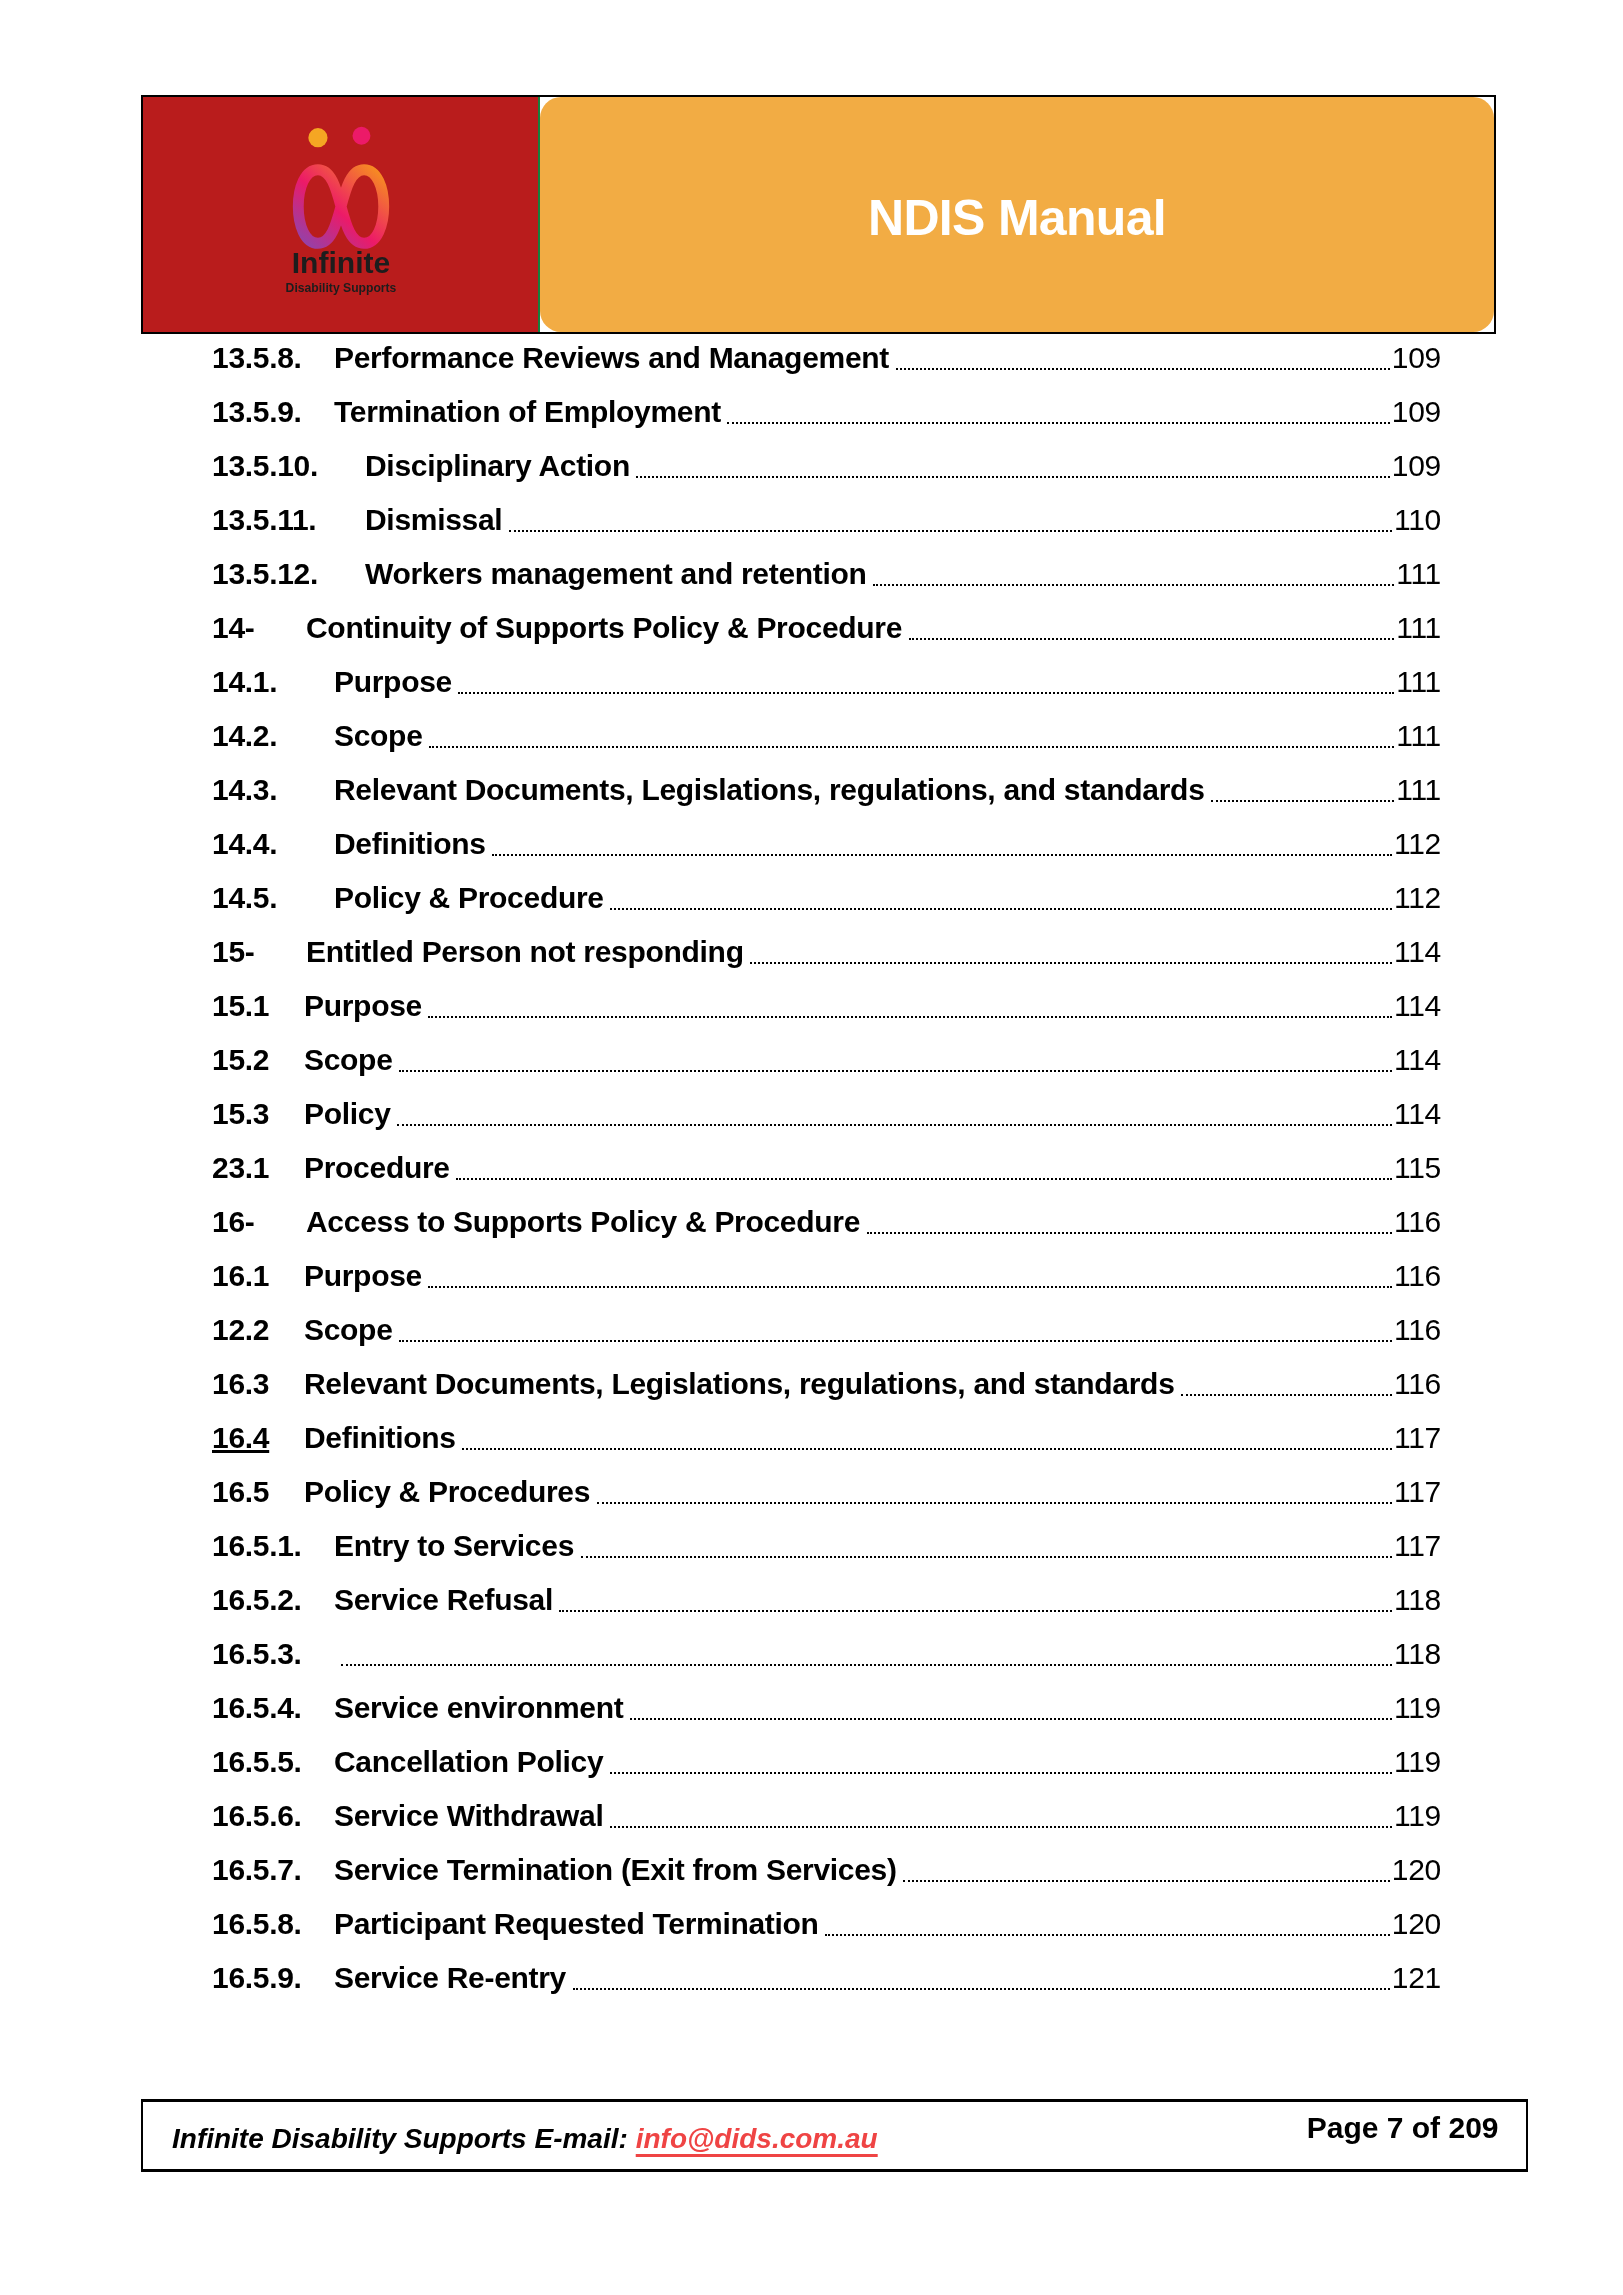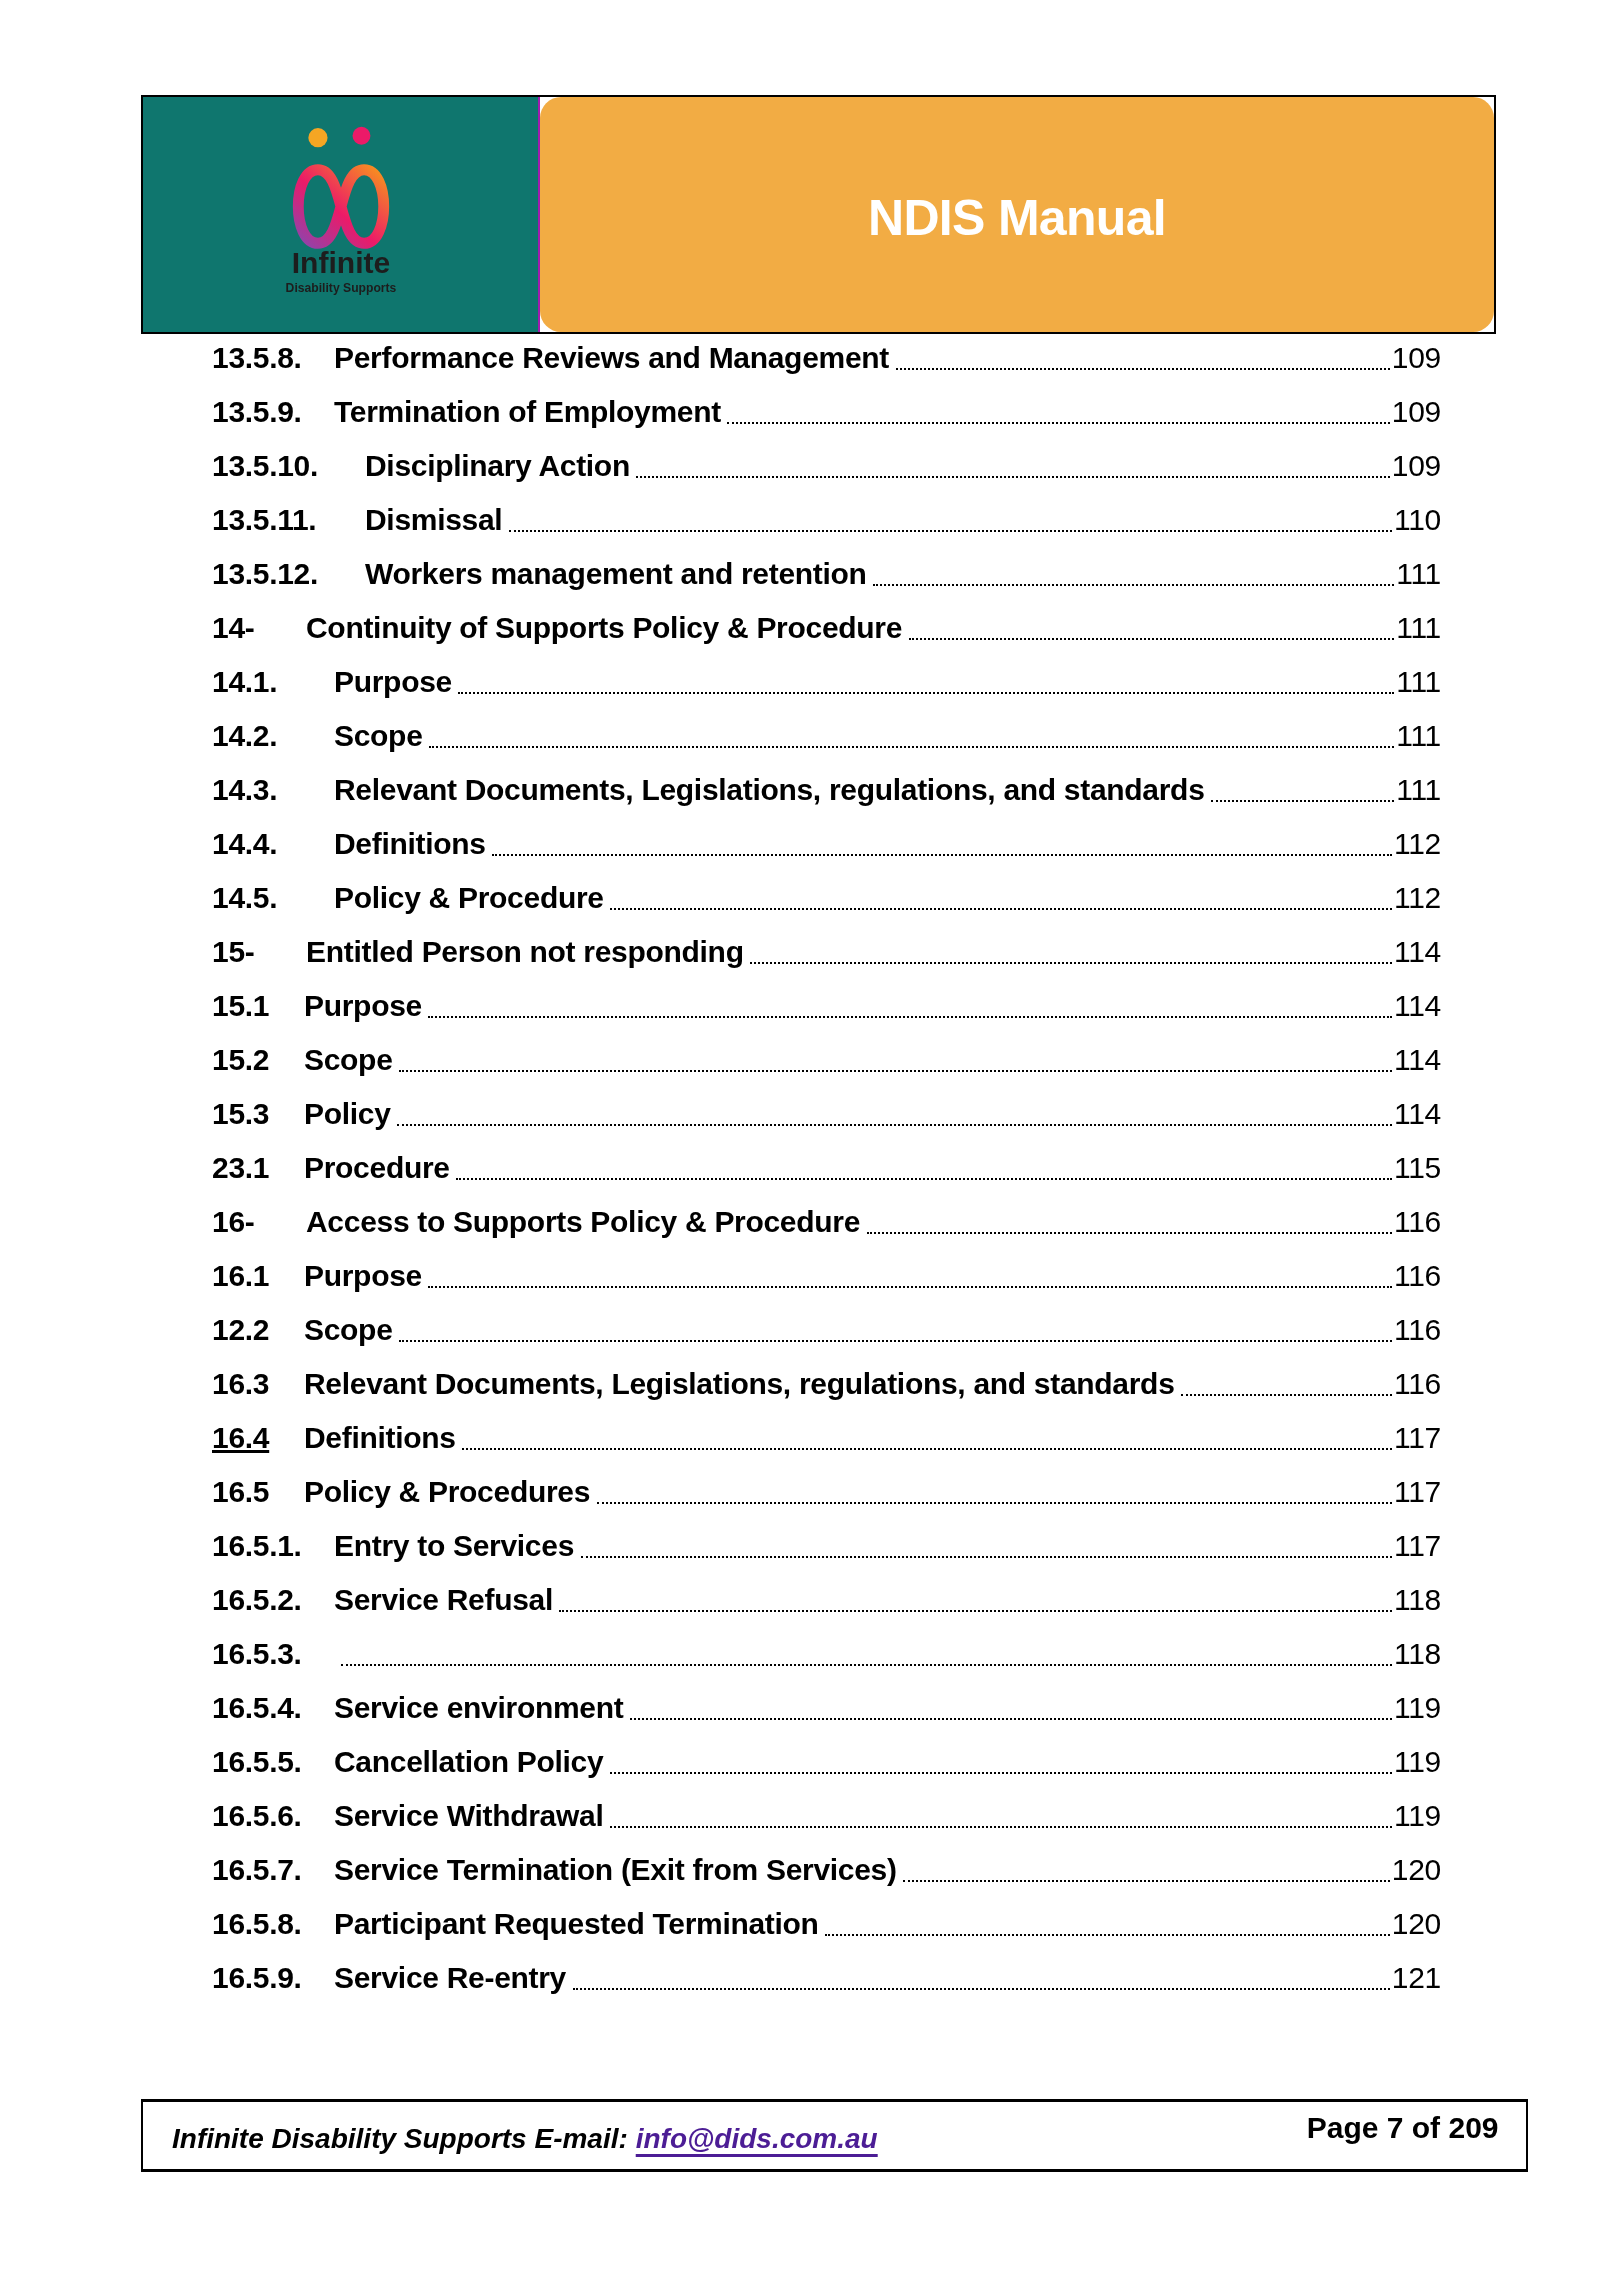--- a/index.html
+++ b/index.html
@@ -14,23 +14,23 @@
   
   .header-box{
     position:absolute;left:141px;top:95px;
     width:1355px;height:239px;
     border:2.6px solid #000;
     display:flex;box-sizing:border-box;
     background:#ffffff;
   }
   .logo-pane{
     width:397px;flex:0 0 397px;
-    border-right:2px solid #a21caf;
+    border-right:2px solid #15803d;
     display:flex;align-items:center;justify-content:center;
-    background:#0f766e;box-sizing:border-box;
+    background:#b91c1c;box-sizing:border-box;
   }
   .banner{
     flex:1;
     background:#F2AC44;
     display:flex;align-items:center;justify-content:center;border-radius:21px;
   }
   .banner-title{
     color:#ffffff;
     font-size:50px;font-weight:700;
     letter-spacing:-0.7px;
@@ -335,19 +335,19 @@
     <div class="toc-row">
       <span class="toc-num" style="min-width: 122px;">16.5.9.</span>
       <span class="toc-title">Service Re-entry</span>
       <span class="leader"></span>
       <span class="toc-page">121</span>
     </div>
   </div>
 
   <div class="footer-box">
     <div class="footer-left">
-      <span>Infinite Disability Supports E-mail:</span><span class="email-link" style="color: #4c1d95;">info@dids.com.au</span>
+      <span>Infinite Disability Supports E-mail:</span><span class="email-link" style="color: #ef4444;">info@dids.com.au</span>
     </div>
     <div class="footer-right">Page 7 of 209</div>
   </div>
 
 </div>
 
 
 </body></html>

